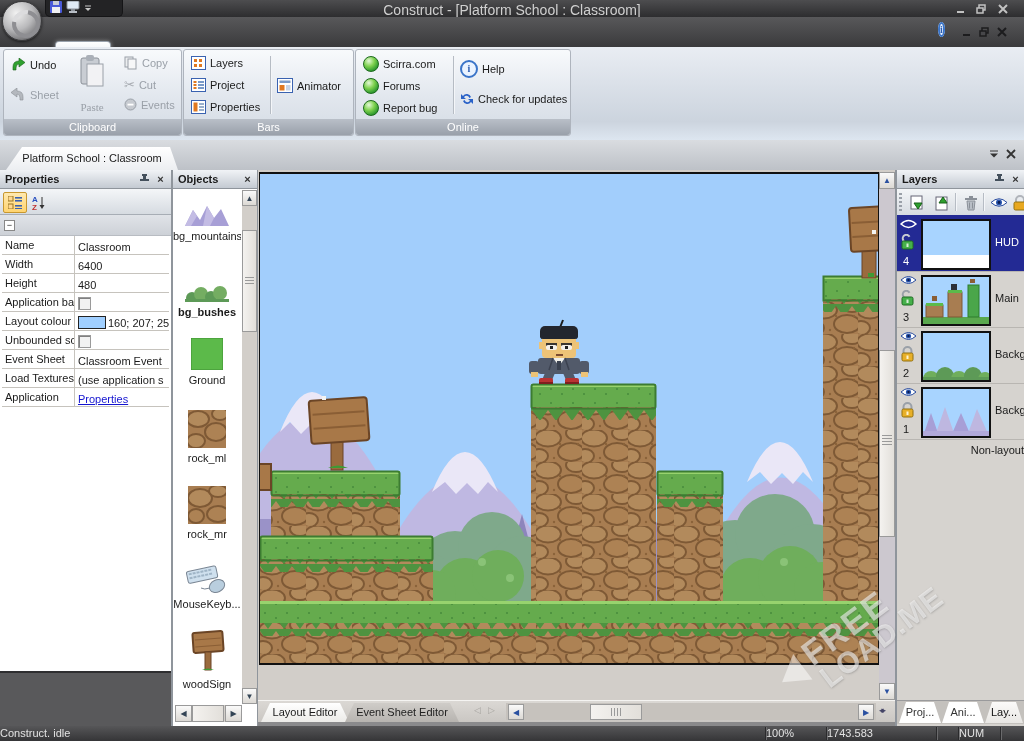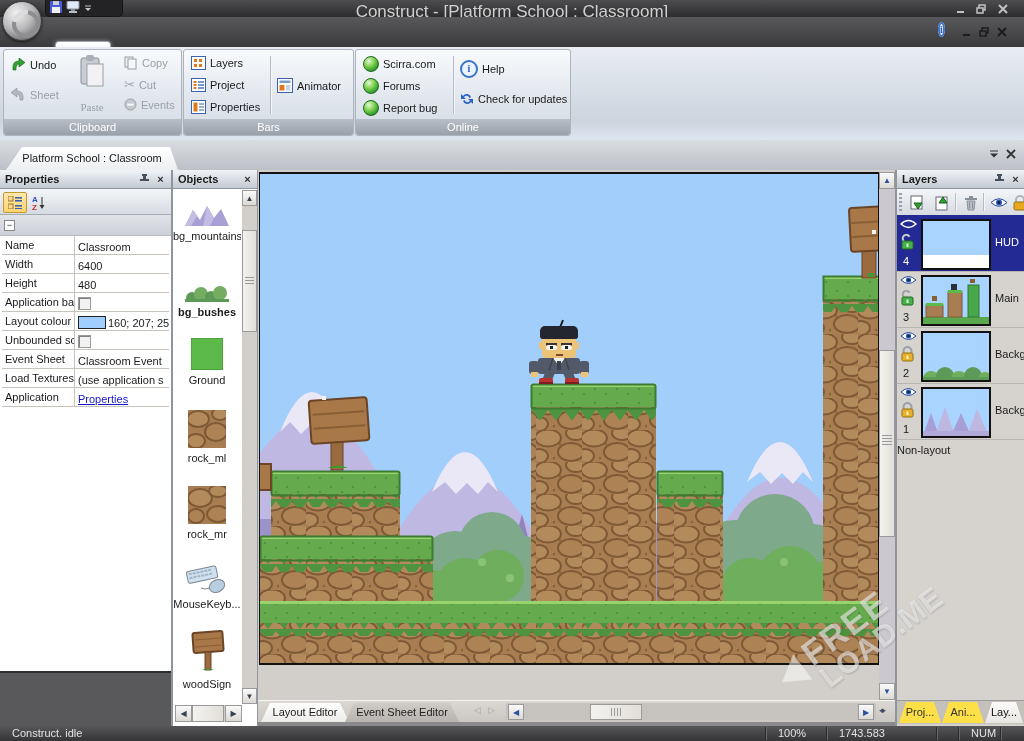--- a/index.html
+++ b/index.html
@@ -2,21 +2,21 @@
 <html><head>
 <meta charset="utf-8">
 <style>
   html,body{margin:0;padding:0;background:#222;}
   #app{position:relative;width:1024px;height:741px;overflow:hidden;
        font-family:"Liberation Sans",sans-serif;font-size:11px;color:#1a1a1a;
        background:#cfd5dc;user-select:none;}
   .abs{position:absolute;}
   
   .titlebar{left:0;top:0;width:1024px;height:17px;background:linear-gradient(#4d4d4f,#2d2d2f);}
-  .title-text{left:0;top:2px;width:1024px;text-align:center;color:#d0d0d0;font-size:17px;}
+  .title-text{left:0;top:2px;width:1024px;text-align:center;color:#d0d0d0;font-size:14px;}
   .orb{left:2px;top:1px;width:38px;height:38px;border-radius:50%;z-index:30;
        background:radial-gradient(circle at 35% 30%,#f2f2f2,#b9b9bb 45%,#6d6d70 80%,#4a4a4c);
        border:1px solid #3a3a3c;box-shadow:0 1px 3px rgba(0,0,0,.6);}
   .orb-swirl{left:9px;top:8px;width:20px;height:20px;border:4px solid #8e8e92;border-radius:50%;
        border-top-color:#dcdcde;transform:rotate(-35deg);}
   .qat{left:45px;top:0;width:68px;height:16px;background:#232325;border-radius:0 0 5px 5px;
        border:1px solid #151517;border-top:none;display:flex;align-items:center;gap:4px;padding:0 4px;}
   .winbtn{width:17px;height:13px;display:flex;align-items:center;justify-content:center;}
   .tabrow{left:0;top:17px;width:1024px;height:30px;background:linear-gradient(#58585a,#3a3a3c);}
   .rtab{top:24px;height:23px;border-radius:4px 4px 0 0;text-align:center;line-height:23px;
@@ -77,26 +77,26 @@
   .lthumb{position:absolute;left:24px;top:4px;width:66px;height:47px;border:2px solid #111;background:#a8d4ff;overflow:hidden;}
   .lname{position:absolute;left:98px;top:21px;font-size:11px;white-space:nowrap;}
   .lnum{position:absolute;left:6px;top:40px;font-size:11px;}
   .licon{position:absolute;left:3px;width:17px;height:14px;}
   
   .etab{position:absolute;top:2px;height:19px;line-height:19px;text-align:center;font-size:11px;
         clip-path:polygon(9px 0,calc(100% - 9px) 0,100% 100%,0 100%);}
   .etab.active{background:linear-gradient(#ffffff,#ecebe8);}
   .etab.idle{background:linear-gradient(#cfccc8,#b7b4b0);color:#222;}
   .stab{position:absolute;top:1px;height:21px;line-height:21px;text-align:center;font-size:11px;
-        clip-path:polygon(7px 0,calc(100% - 7px) 0,100% 100%,0 100%);background:#fde047;color:#333;}
+        clip-path:polygon(7px 0,calc(100% - 7px) 0,100% 100%,0 100%);background:#ffffff;color:#333;}
   .stab.active{background:linear-gradient(#fbfaf9,#e8e6e3);color:#111;}
   
   .statusbar{left:0;top:726px;width:1024px;height:15px;background:linear-gradient(#565658,#353537);
              color:#e2e2e2;font-size:11px;}
-  .sseg{position:absolute;top:1px;height:13px;line-height:13px;padding-left:12px;
+  .sseg{position:absolute;top:1px;height:13px;line-height:13px;padding-left:0;
         border-left:1px solid #2a2a2c;box-shadow:inset 1px 0 0 #6a6a6c;}
   
   .wm{left:830px;top:556px;width:230px;height:190px;transform:rotate(-37deg);z-index:60;
       pointer-events:none;color:rgba(255,255,255,.55);font-weight:bold;line-height:0.95;
       text-shadow:0 1px 2px rgba(90,90,90,.35);}
   .wm .t1{font-size:34px;letter-spacing:2px;}
   .wm .t2{font-size:30px;letter-spacing:1px;}
   .wm-arrow{position:absolute;left:-34px;top:6px;width:0;height:0;border-right:26px solid rgba(255,255,255,.5);
       border-top:16px solid transparent;border-bottom:16px solid transparent;}
 </style>
@@ -800,21 +800,21 @@
             <rect width="66" height="47" fill="#a8d4ff"></rect>
             <path d="M0 47 L8 24 L16 47Z" fill="#a79fd6"></path>
             <path d="M12 47 L22 18 L32 47Z" fill="#beb7e0"></path>
             <path d="M28 47 L38 24 L48 47Z" fill="#a79fd6"></path>
             <path d="M44 47 L54 20 L66 47Z" fill="#beb7e0"></path>
             <rect x="0" y="42" width="66" height="5" fill="#b1a9da"></rect>
           </svg>
       </div>
       <span class="lname">Backgro</span>
     </div>
-    <div class="abs" style="left:0;top:274px;width:127px;text-align:left;">Non-layout</div>
+    <div class="abs" style="left:0;top:274px;width:127px;text-align:right;">Non-layout</div>
 
     <div class="abs" style="left:0;top:530px;width:127px;height:23px;background:#c4c1bd;border-top:1px solid #9a9a9c;">
       <div class="stab" style="left:2px;width:42px;">Proj...</div>
       <div class="stab" style="left:45px;width:42px;">Ani...</div>
       <div class="stab active" style="left:88px;width:38px;">Lay...</div>
     </div>
   </div>
 
   <div class="abs statusbar">
     <span class="sseg" style="left:0;width:762px;border-left:none;box-shadow:none;">Construct. idle</span>

